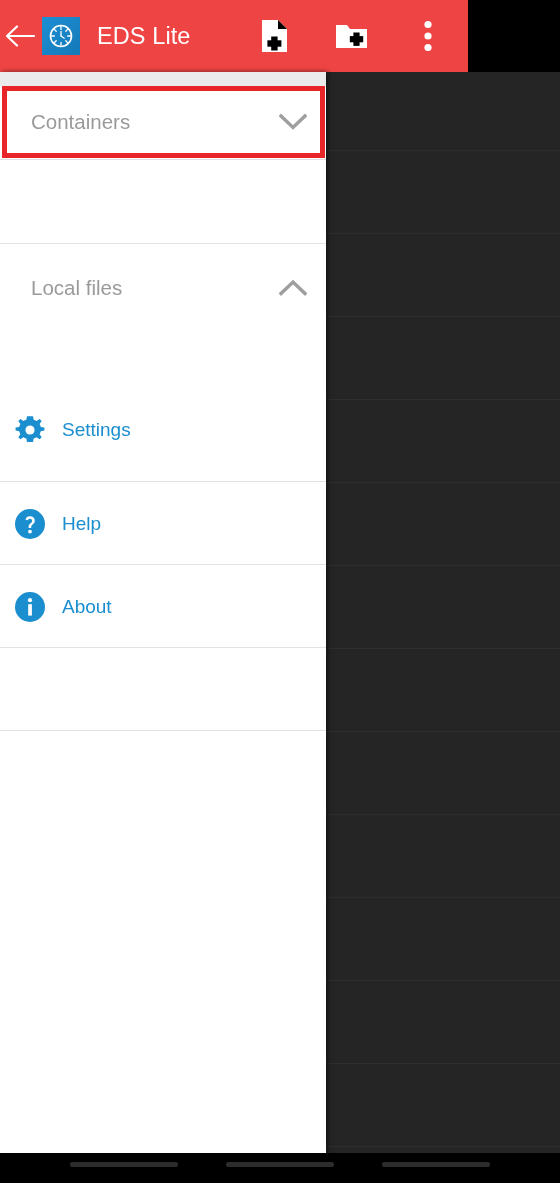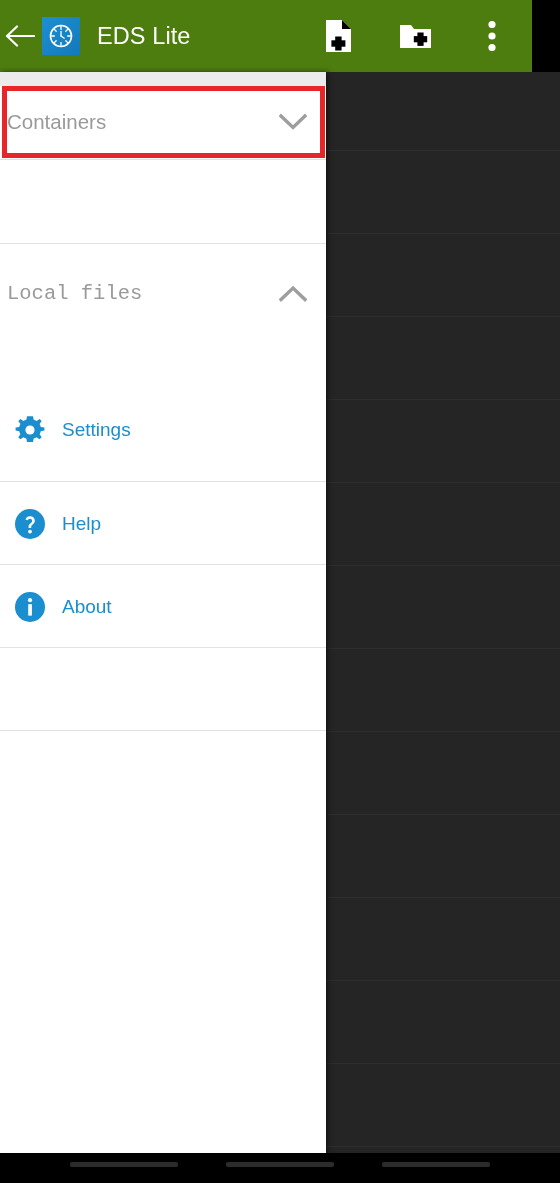--- a/index.html
+++ b/index.html
@@ -17,23 +17,23 @@
     width: 560px;
     height: 1183px;
     background: #000000;
     overflow: hidden;
   }
 
   
   #appbar {
     position: absolute;
     top: 0; left: 0;
-    width: 532px;
+    width: 468px;
     height: 72px;
-    background: #4d7c0f;
+    background: #ef4444;
     display: flex;
     align-items: center;
   }
   #back-btn {
     width: 40px; height: 72px;
     display: flex; align-items: center; justify-content: center;
     margin-left: 0px;
   }
   .back-arrow { display: block; }
 
@@ -104,20 +104,21 @@
     width: 326px;
     display: flex;
     align-items: center;
     background: #ffffff;
   }
   .section-label {
     color: #9a9a9a;
     font-size: 20.5px;
     margin-left: 7px;
     white-space: nowrap;
+    padding-left: 24px;
   }
   .chev {
     margin-left: auto;
     margin-right: 19px;
     width: 28px; height: 28px;
     display: flex; align-items: center; justify-content: center;
   }
 
   
   #containers-highlight {
@@ -269,21 +270,21 @@
       </span>
     </div>
 
     <div id="containers-highlight"></div>
 
     <div class="divider" style="top:87px"></div>
 
 
     <div class="divider" style="top:171px"></div>
 
-    <div class="drawer-section-header" style="top:180px; height:83px;font-family:Liberation Mono, monospace;">
+    <div class="drawer-section-header" style="top:174px; height:83px;">
       <span class="section-label">Local files</span>
       <span class="chev">
         <svg width="28" height="18" viewBox="0 0 28 18">
           <path d="M2 14.5 L14 3 L26 14.5" stroke="#9e9e9e" stroke-width="3.4" fill="none" stroke-linecap="square"></path>
         </svg>
       </span>
     </div>
 
     <div class="divider" style="top:325px"></div>
 

